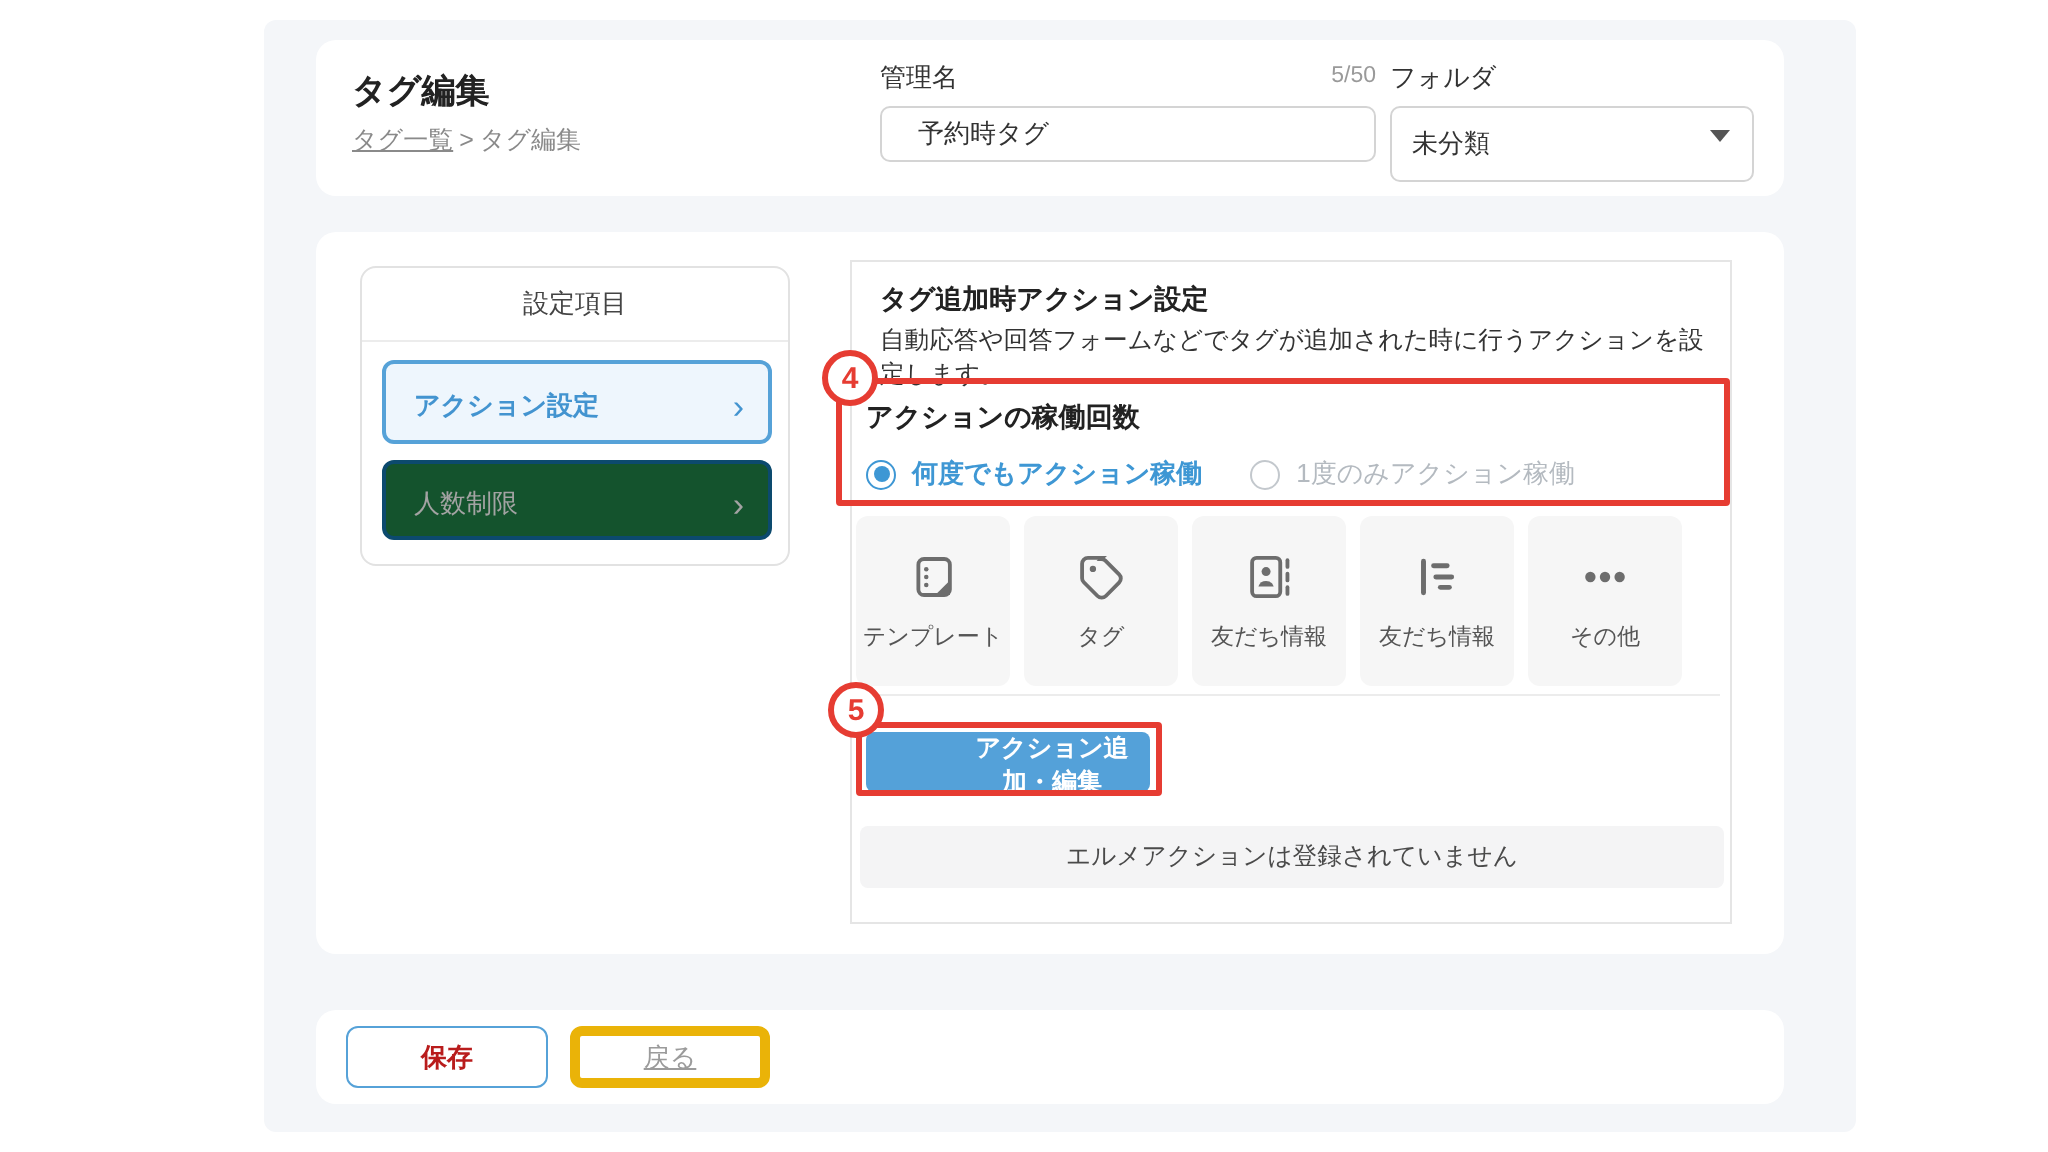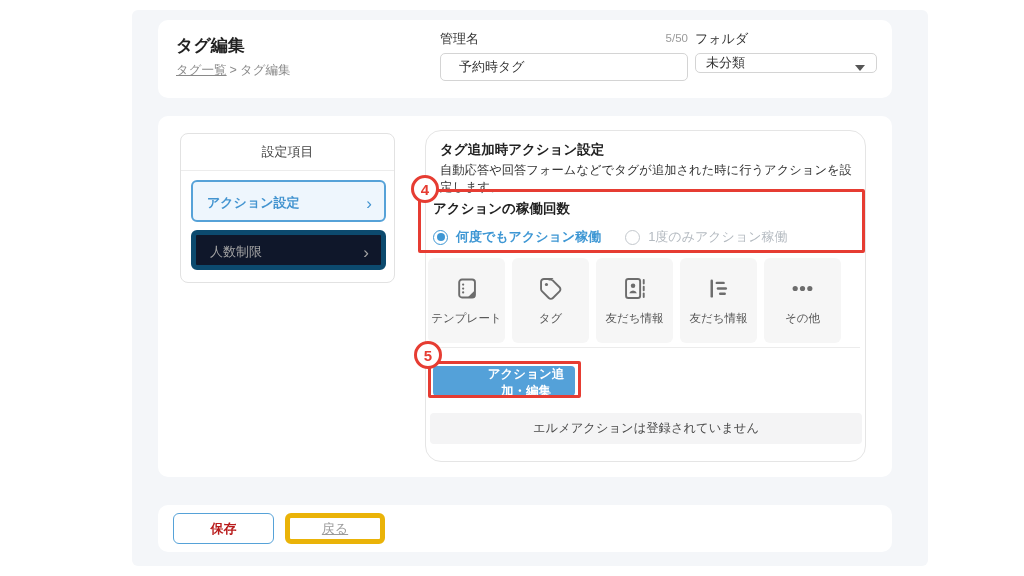--- a/index.html
+++ b/index.html
@@ -19,41 +19,41 @@
   .breadcrumb { position:absolute; left:18px; top:42px; font-size:12.5px; color:#8a8a8a; }
   .breadcrumb a { color:#8a8a8a; text-decoration:underline; cursor:pointer; }
   .bc-sep, .bc-cur { margin-left:3px; }
 
   .fld-label { position:absolute; font-size:13px; color:#333; }
   .char-counter { position:absolute; left:282px; top:12px; width:248px; text-align:right;
                   font-size:11.5px; color:#9a9a9a; }
   .name-input { position:absolute; left:282px; top:33px; width:248px; height:28px;
                 border:1px solid #d4d4d4; border-radius:5px; padding:0 18px; font-size:13px;
                 color:#333; font-family:inherit; outline:none; background:#fff; }
-  .folder-select { position:absolute; left:537px; top:33px; width:182px; height:20px;
+  .folder-select { position:absolute; left:537px; top:33px; width:182px; height:38px;
                    border:1px solid #d4d4d4; border-radius:5px; background:#fff;
                    display:flex; align-items:center; padding:0 10px; font-size:13px;
                    color:#333; cursor:pointer; }
   .dd-arrow { position:absolute; right:11px; top:11px; width:0; height:0;
               border-left:5px solid transparent; border-right:5px solid transparent;
               border-top:6px solid #555; }
 
   .sidebar-box { position:absolute; left:22px; top:17px; width:215px; height:150px;
                  border:1px solid #e2e2e2; border-radius:8px; background:#fff; }
   .sidebar-title { height:37px; display:flex; align-items:center; justify-content:center;
                    font-size:13px; color:#444; border-bottom:1px solid #ececec; }
   .sb-item { position:absolute; left:10px; width:195px; height:42px; border-radius:6px;
              display:flex; align-items:center; justify-content:space-between;
              padding:4px 12px 0 14px; font-size:13px; cursor:pointer; }
   .sb-item.active { top:46px; border:2px solid #56a2d8; background:#eef6fd; color:#4394d0; font-weight:bold; }
-  .sb-item.inactive { top:96px; height:40px; border:5px solid #0c4a6e; background:#0f172a; color:#a3a3a3; }
+  .sb-item.inactive { top:96px; height:40px; border:2px solid #0c4a6e; background:#14532d; color:#a3a3a3; }
   .chev { font-size:17px; line-height:1; font-weight:normal; }
 
   .panel { position:absolute; left:267px; top:14px; width:441px; height:332px;
-           border:1px solid #e5e5e5; border-radius:16px; background:#fff; }
+           border:1px solid #e5e5e5; border-radius:0; background:#fff; }
   .panel-title { position:absolute; left:14px; top:10px; font-size:13.5px; font-weight:bold; color:#222; }
   .panel-desc { position:absolute; left:14px; top:31px; width:420px; font-size:12.3px; color:#333; }
 
   
   .anno-box { position:absolute; border:3px solid #e63c32; border-radius:2px; z-index:5; pointer-events:none; }
   .anno-box-4 { left:418px; top:189px; width:447px; height:64px; }
   .anno-box-5 { left:428px; top:361px; width:153px; height:37px; }
   .anno-circle { position:absolute; width:28px; height:28px; border-radius:50%;
                  background:#fff; border:3px solid #e63c32; color:#e63c32;
                  font-size:15px; font-weight:bold; display:flex; align-items:center;

